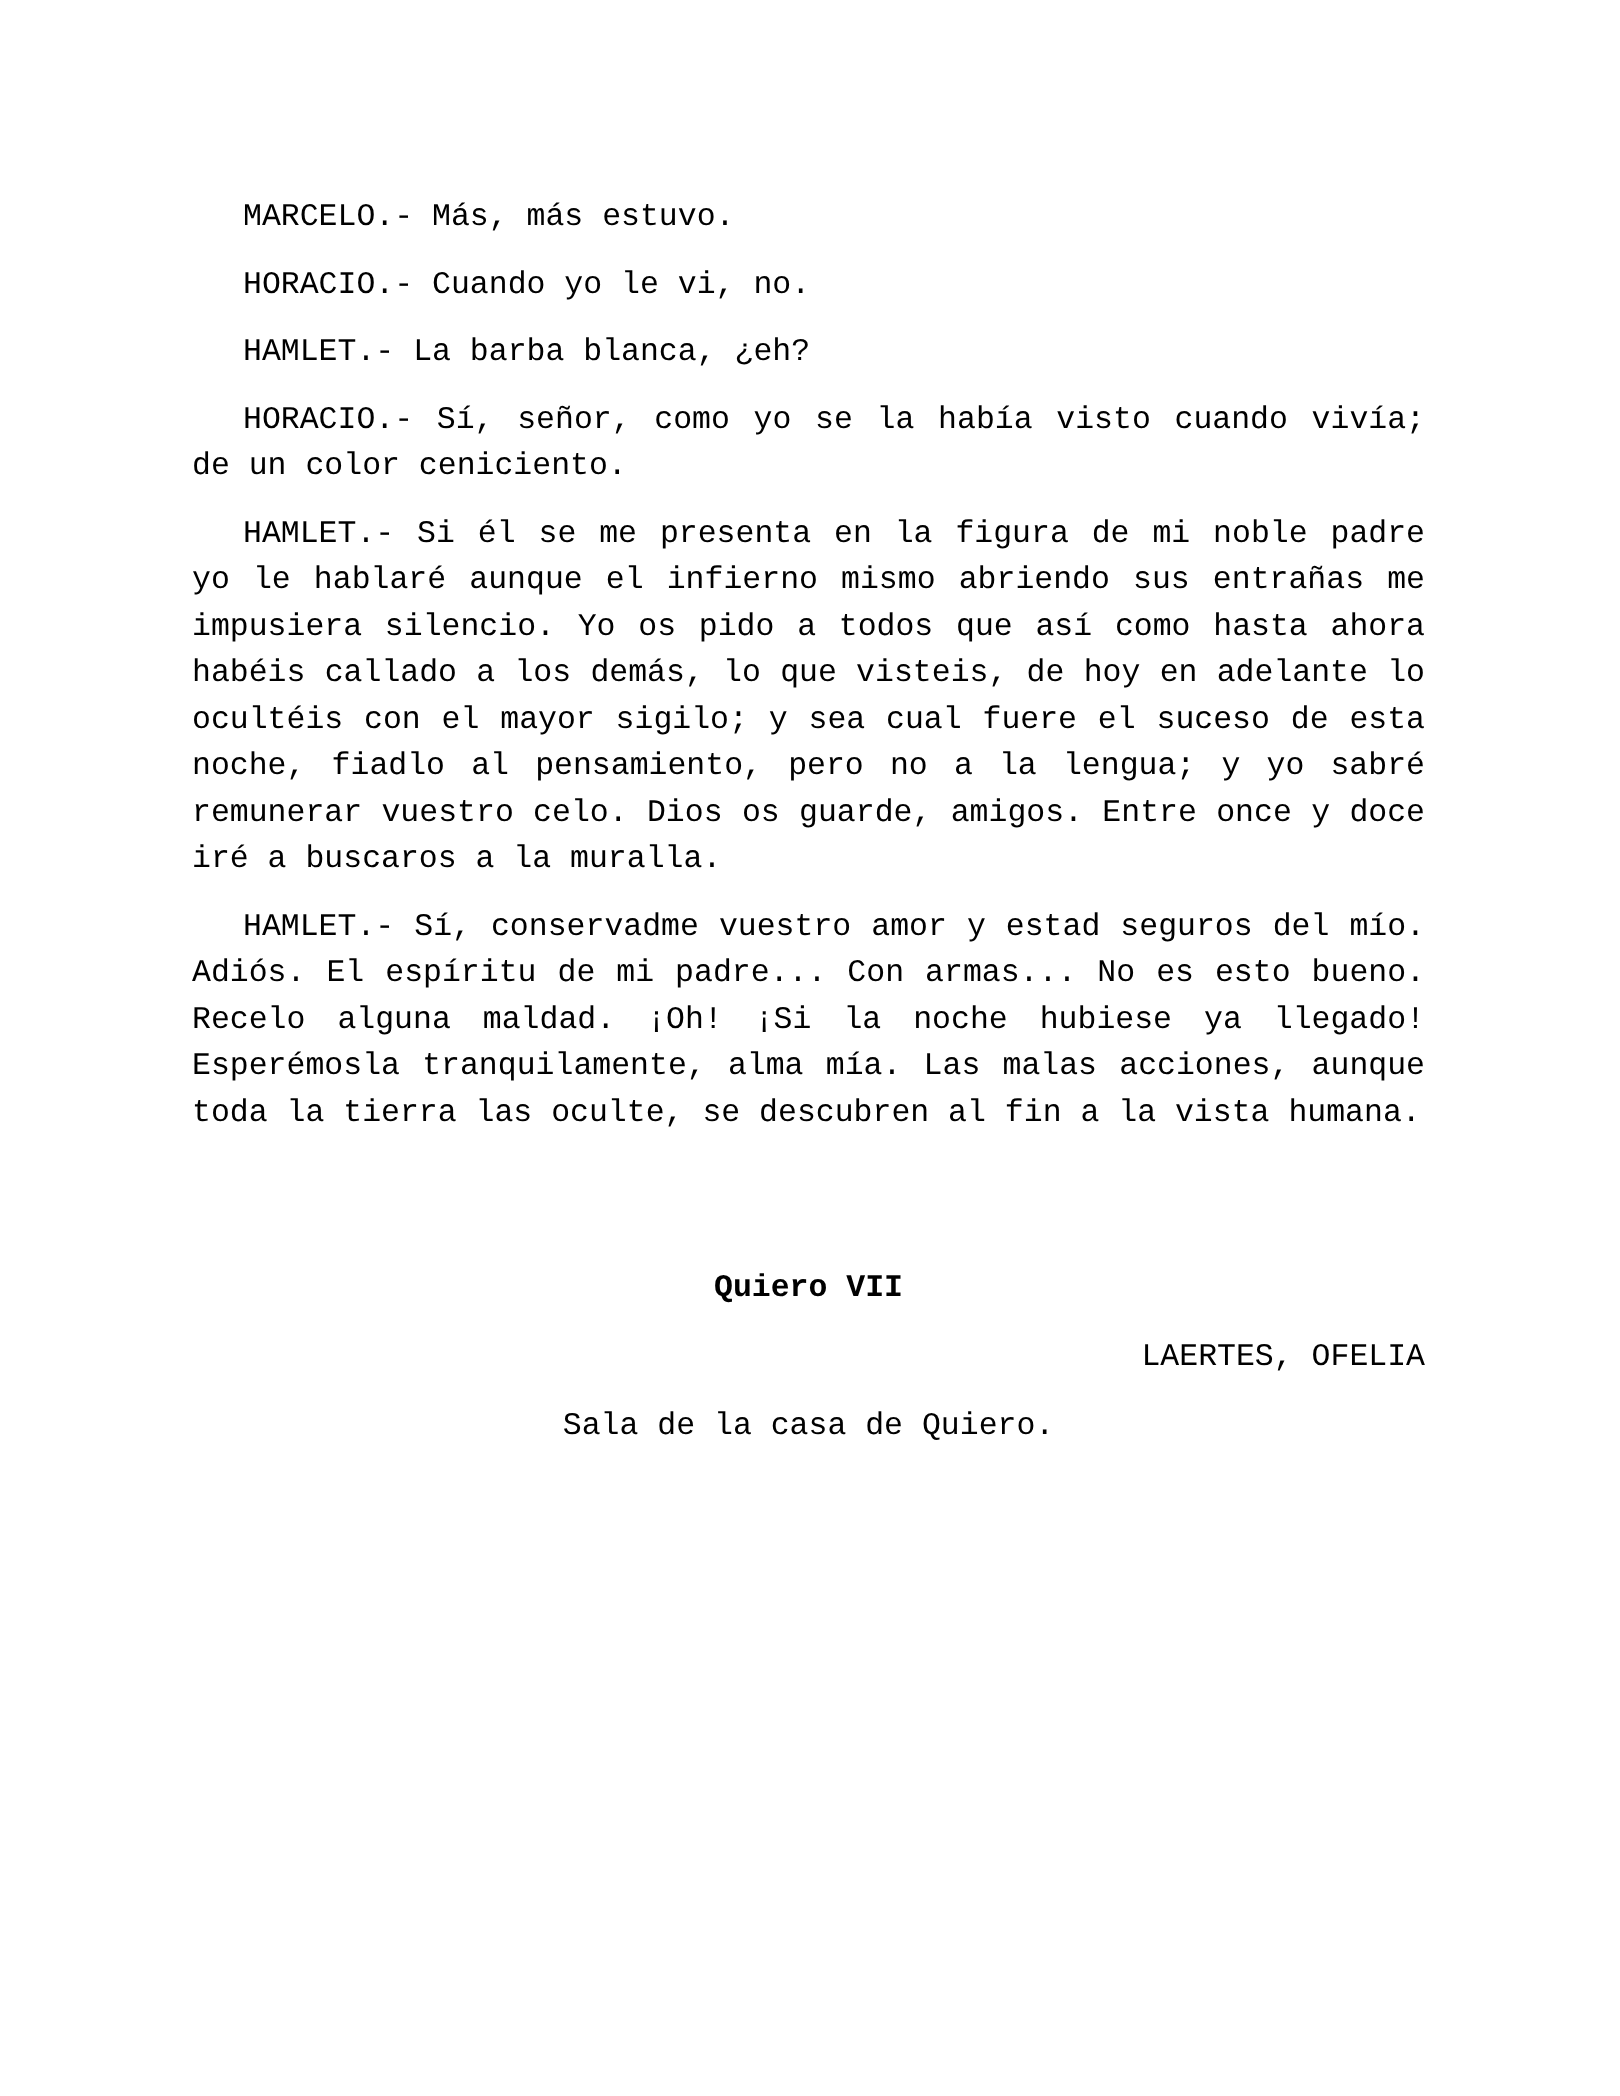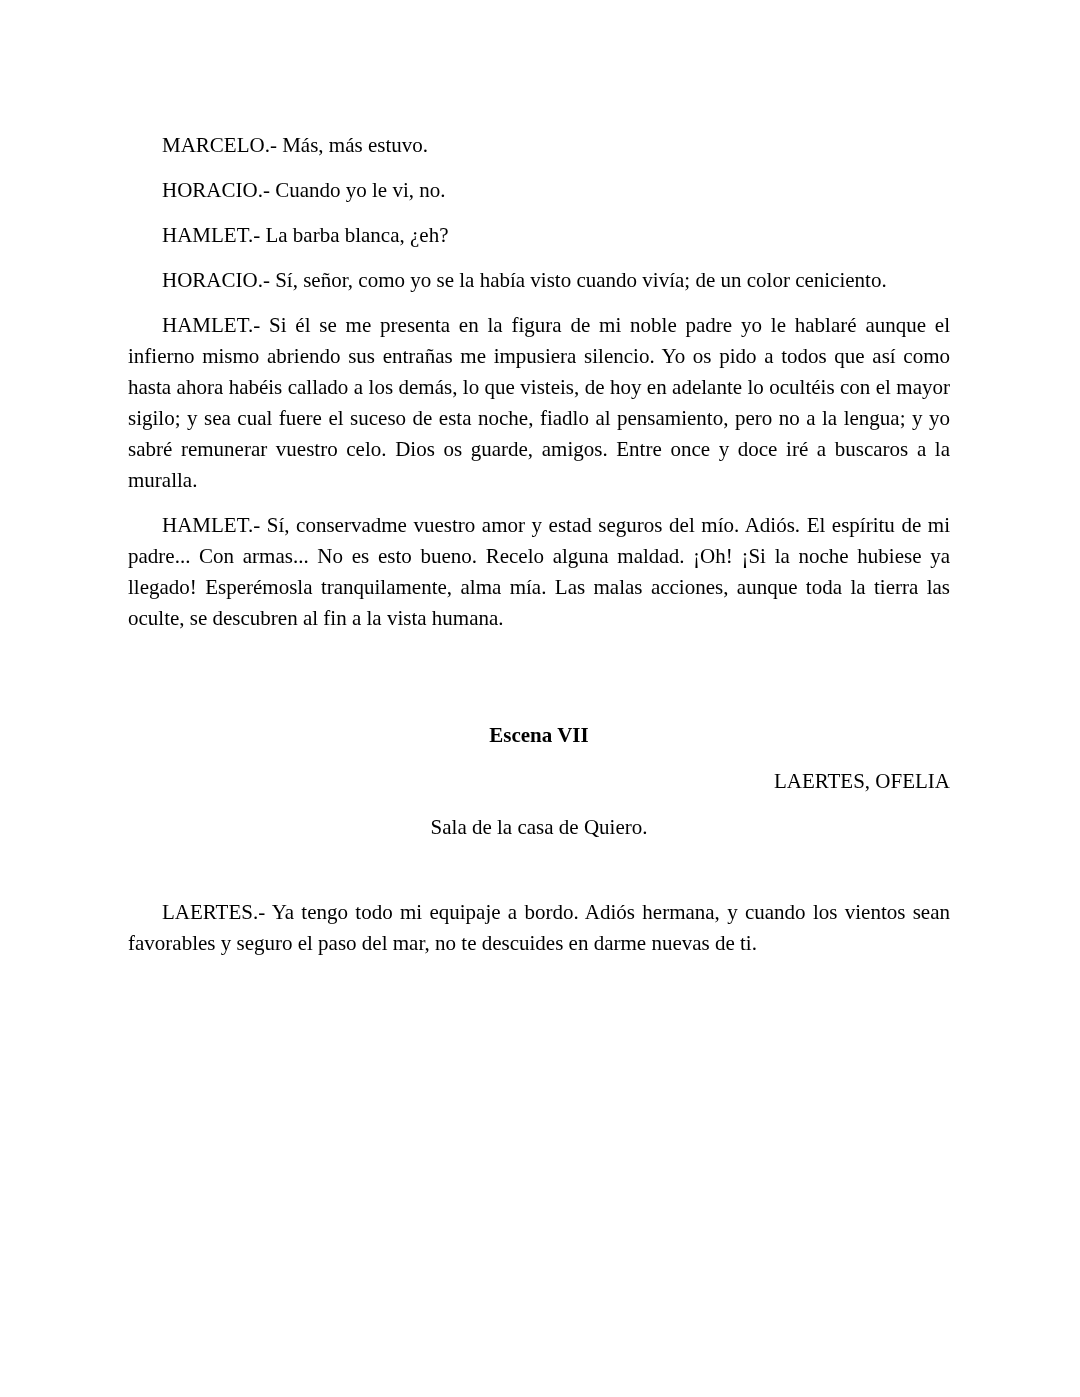--- a/index.html
+++ b/index.html
@@ -18,20 +18,21 @@
     box-sizing: border-box;
     width: 1080px;
     height: 1397px;
     padding: 116px 130px 0 128px;
     background: #ffffff;
   }
   .page p {
     font-size: 21px;
     line-height: 31px;
     margin: 14px 0;
+    font-family: Liberation Mono, monospace;
   }
   p.dialogue {
     text-align: justify;
     text-indent: 34px;
   }
   p.scene-heading {
     text-align: center;
     font-weight: bold;
     margin-top: 86px;
     margin-bottom: 14px;
@@ -51,17 +52,16 @@
 </head>
 <body>
 
 <div class="page">
   <p class="dialogue">MARCELO.- Más, más estuvo.</p>
   <p class="dialogue">HORACIO.- Cuando yo le vi, no.</p>
   <p class="dialogue">HAMLET.- La barba blanca, ¿eh?</p>
   <p class="dialogue">HORACIO.- Sí, señor, como yo se la había visto cuando vivía; de un color ceniciento.</p>
   <p class="dialogue">HAMLET.- Si él se me presenta en la figura de mi noble padre yo le hablaré aunque el infierno mismo abriendo sus entrañas me impusiera silencio. Yo os pido a todos que así como hasta ahora habéis callado a los demás, lo que visteis, de hoy en adelante lo ocultéis con el mayor sigilo; y sea cual fuere el suceso de esta noche, fiadlo al pensamiento, pero no a la lengua; y yo sabré remunerar vuestro celo. Dios os guarde, amigos. Entre once y doce iré a buscaros a la muralla.</p>
   <p class="dialogue">HAMLET.- Sí, conservadme vuestro amor y estad seguros del mío. Adiós. El espíritu de mi padre... Con armas... No es esto bueno. Recelo alguna maldad. ¡Oh! ¡Si la noche hubiese ya llegado! Esperémosla tranquilamente, alma mía. Las malas acciones, aunque toda la tierra las oculte, se descubren al fin a la vista humana.</p>
-  <p class="scene-heading">Escena VII</p>
+  <p class="scene-heading">Quiero VII</p>
   <p class="scene-characters">LAERTES, OFELIA</p>
   <p class="scene-setting">Sala de la casa de Quiero.</p>
-  <p class="dialogue after-scene-block">LAERTES.- Ya tengo todo mi equipaje a bordo. Adiós hermana, y cuando los vientos sean favorables y seguro el paso del mar, no te descuides en darme nuevas de ti.</p>
 </div>
 
 </body></html>

